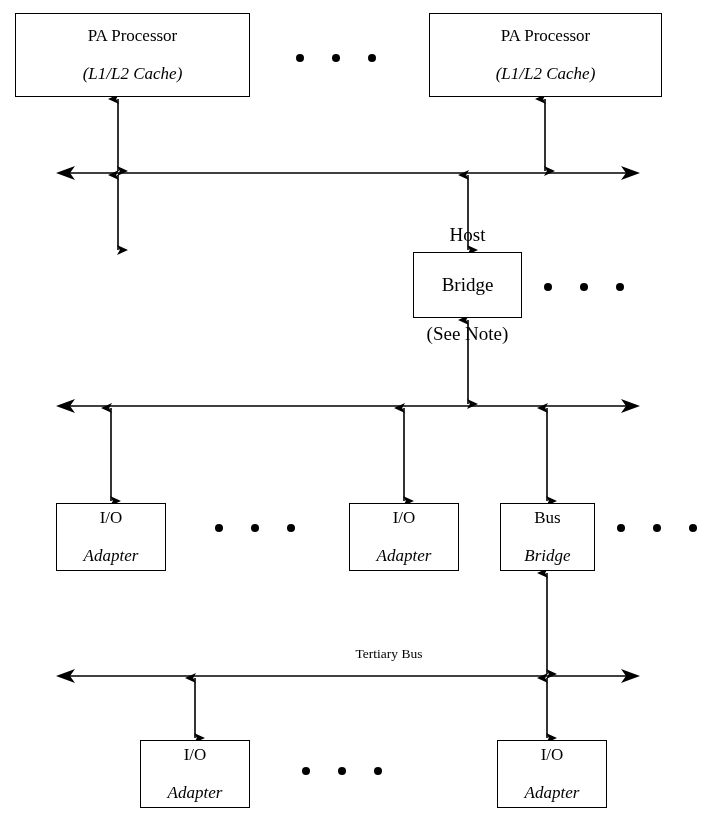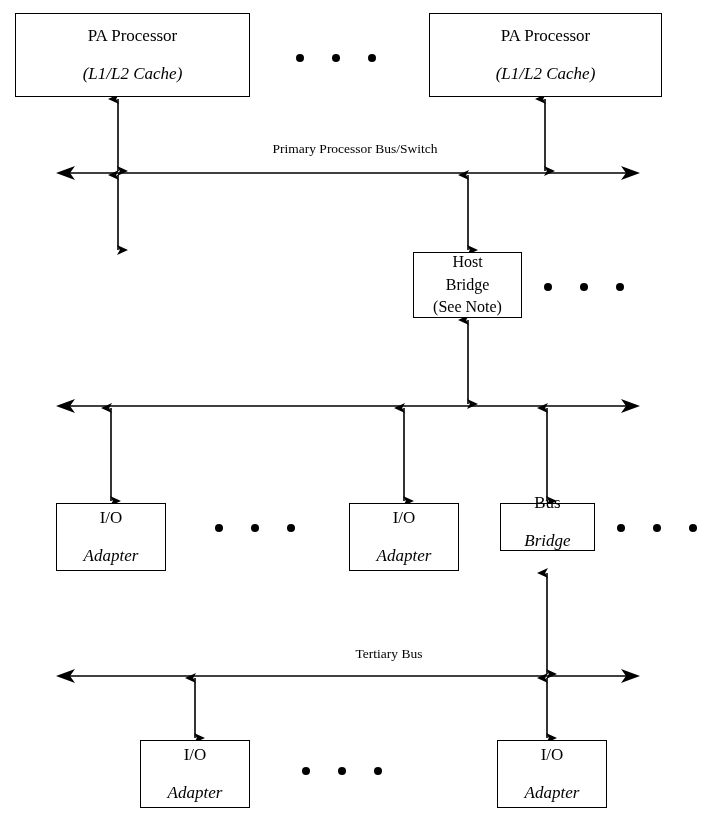--- a/index.html
+++ b/index.html
@@ -39,21 +39,21 @@
     text-align: center;
     font-size: 17px;
     line-height: 1.05;
     color: #000000;
   }
   .node .ln {
     display: block;
     white-space: nowrap;
   }
   .node.two-line .ln + .ln { margin-top: 20px; font-style: italic; }
-  .node.three-line { line-height: 1.3; font-size: 16px; }
+  .node.three-line { line-height: 1.3; font-size: 19px; gap: 23px; }
   .node.three-line .ln + .ln { margin-top: 2px; }
 
   .bus-label {
     position: absolute;
     font-size: 13.5px;
     white-space: nowrap;
     color: #000000;
     text-align: center;
   }
   .ellipsis {
@@ -148,36 +148,35 @@
   <div class="node two-line" style="left:56px; top:503px; width:110px; height:68px;">
     <span class="ln">I/O</span>
     <span class="ln">Adapter</span>
   </div>
 
   <div class="node two-line" style="left:349px; top:503px; width:110px; height:68px;">
     <span class="ln">I/O</span>
     <span class="ln">Adapter</span>
   </div>
 
-  <div class="node two-line" style="left:500px; top:503px; width:95px; height:48px;justify-content:flex-end;">
+  <div class="node two-line" style="left:500px; top:503px; width:95px; height:68px;">
     <span class="ln">Bus</span>
     <span class="ln">Bridge</span>
   </div>
 
   <div class="node two-line" style="left:140px; top:740px; width:110px; height:68px;">
     <span class="ln">I/O</span>
     <span class="ln">Adapter</span>
   </div>
 
   <div class="node two-line" style="left:497px; top:740px; width:110px; height:68px;">
     <span class="ln">I/O</span>
     <span class="ln">Adapter</span>
   </div>
 
-  <div class="bus-label" style="left:0; top:141px; width:710px;">Primary Processor Bus/Switch</div>
   <div class="bus-label" style="left:16px; top:646px; width:680px;padding-left:33px;">Tertiary Bus</div>
 
   <div class="ellipsis" style="left:296px; top:54px;">
     <span class="dot"></span>
     <span class="dot"></span>
     <span class="dot"></span>
   </div>
 
   <div class="ellipsis" style="left:544px; top:283px;">
     <span class="dot"></span>

